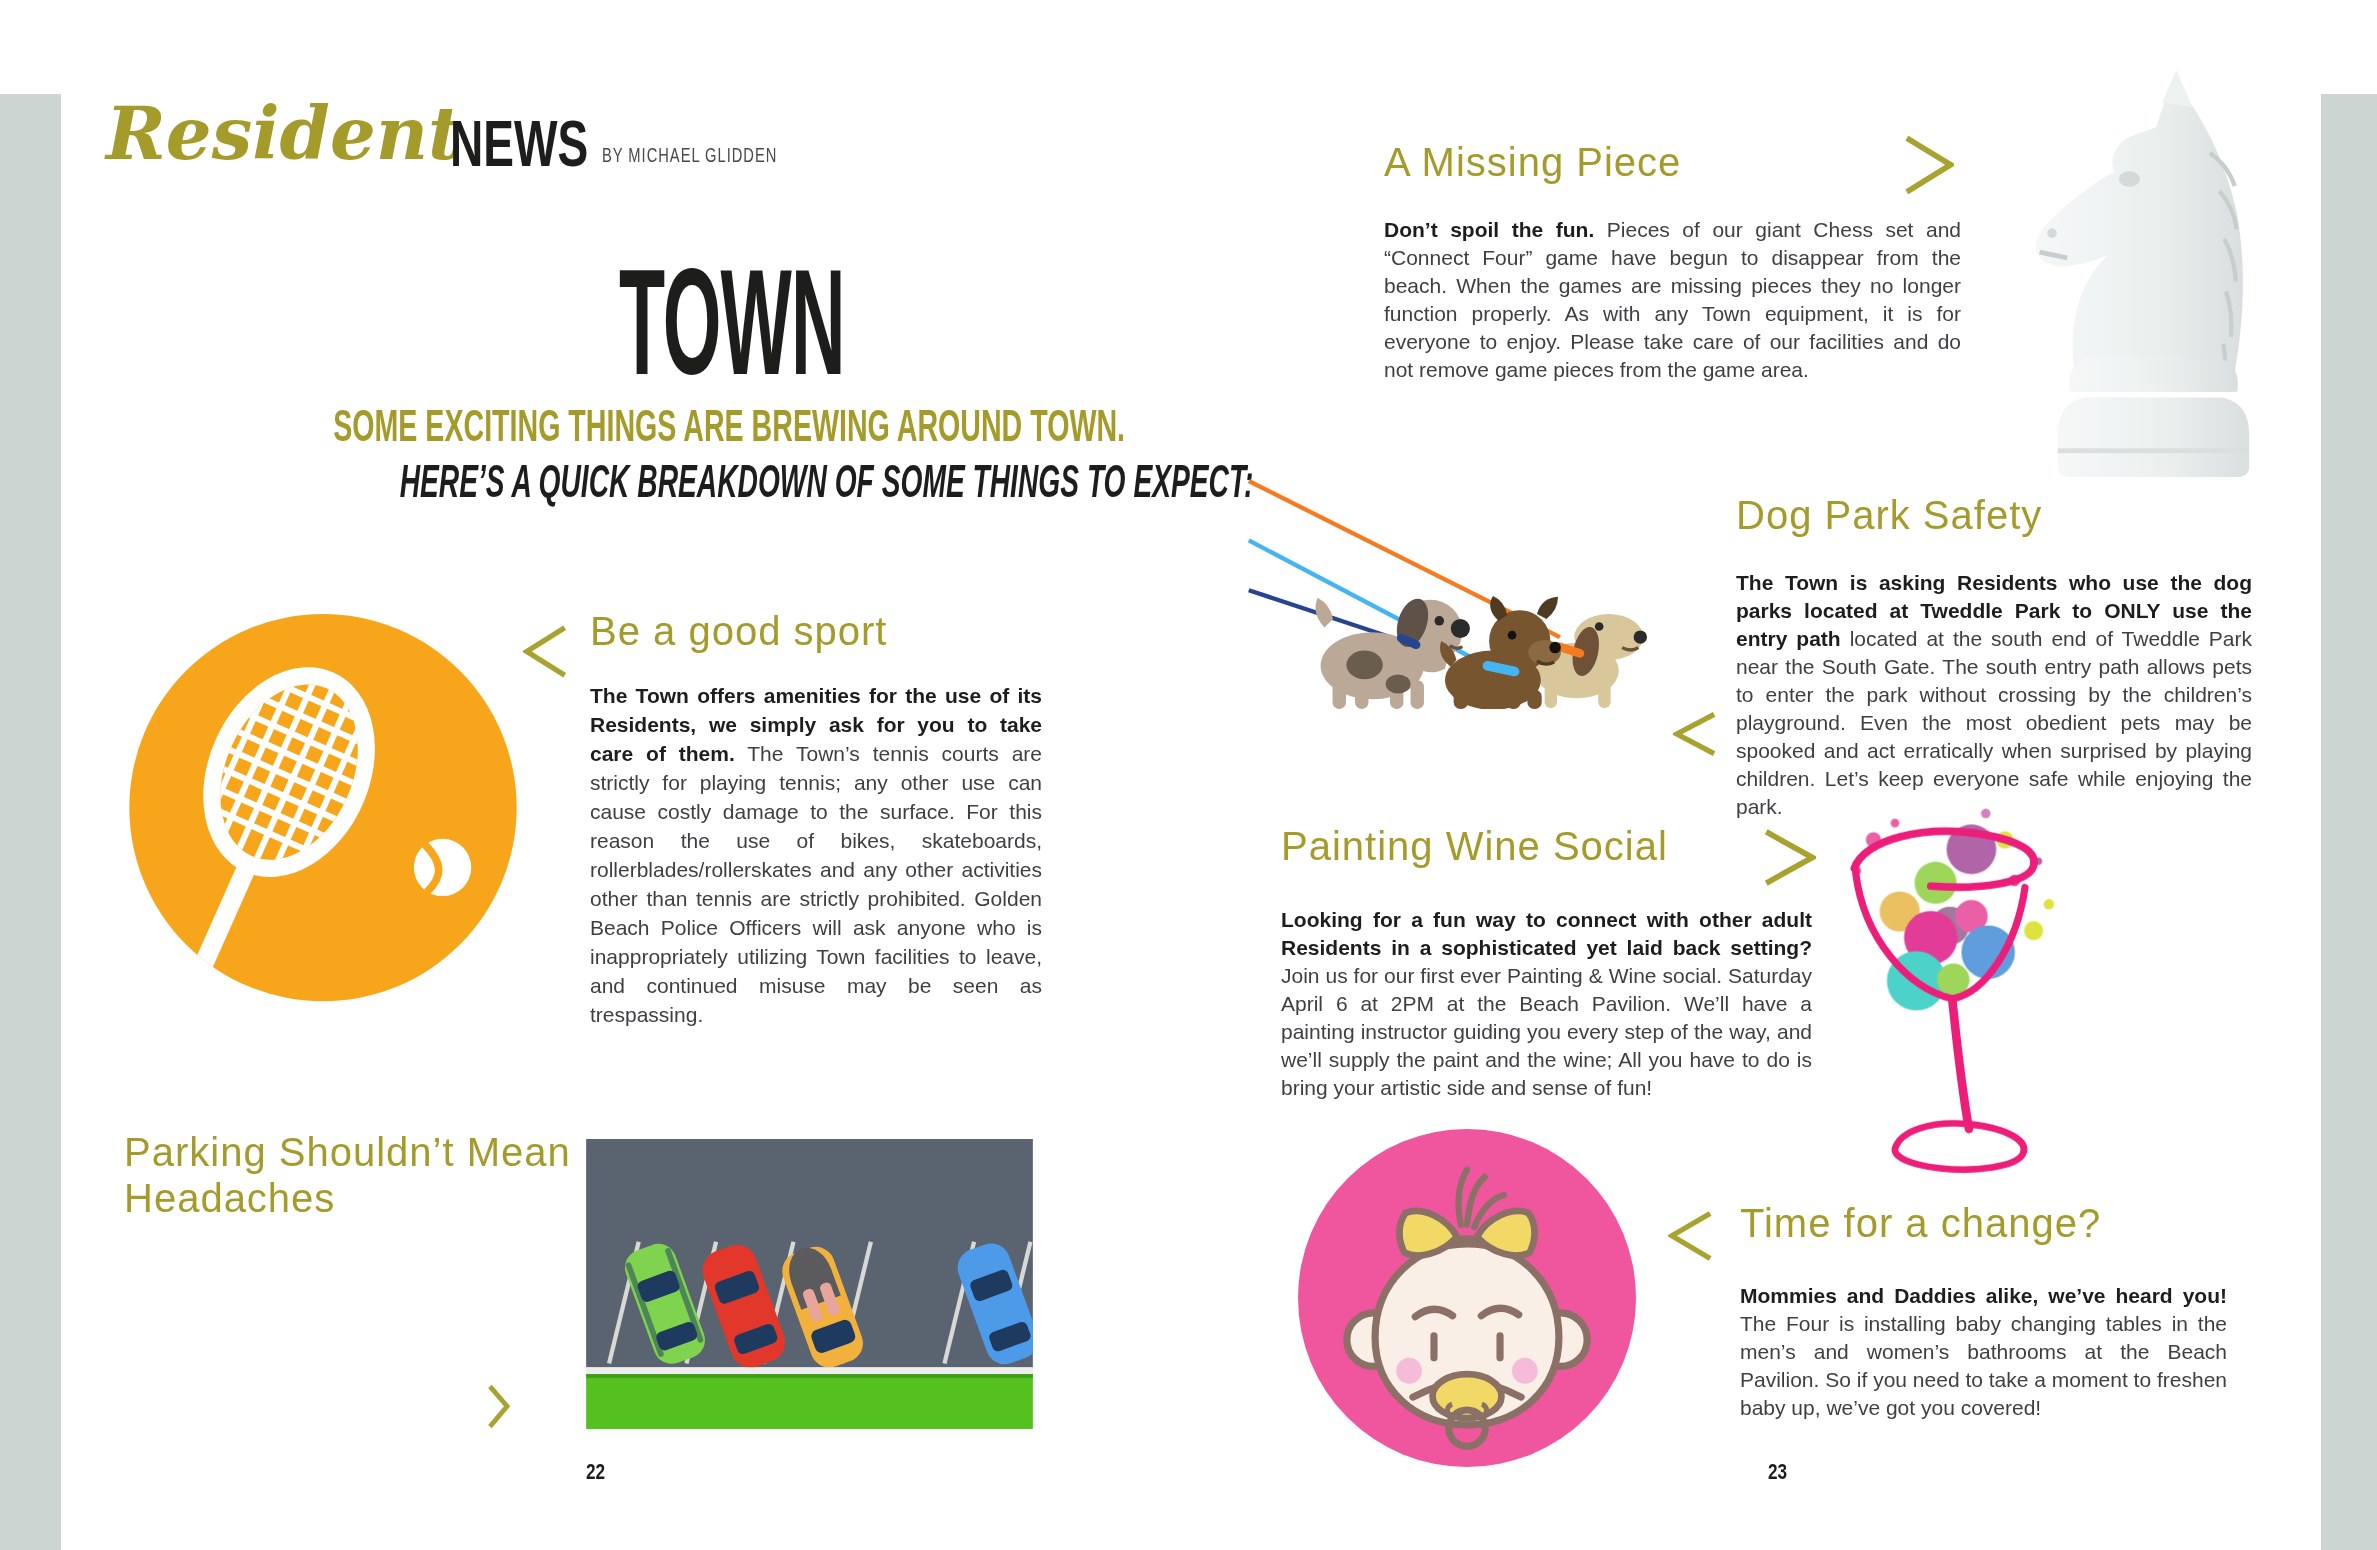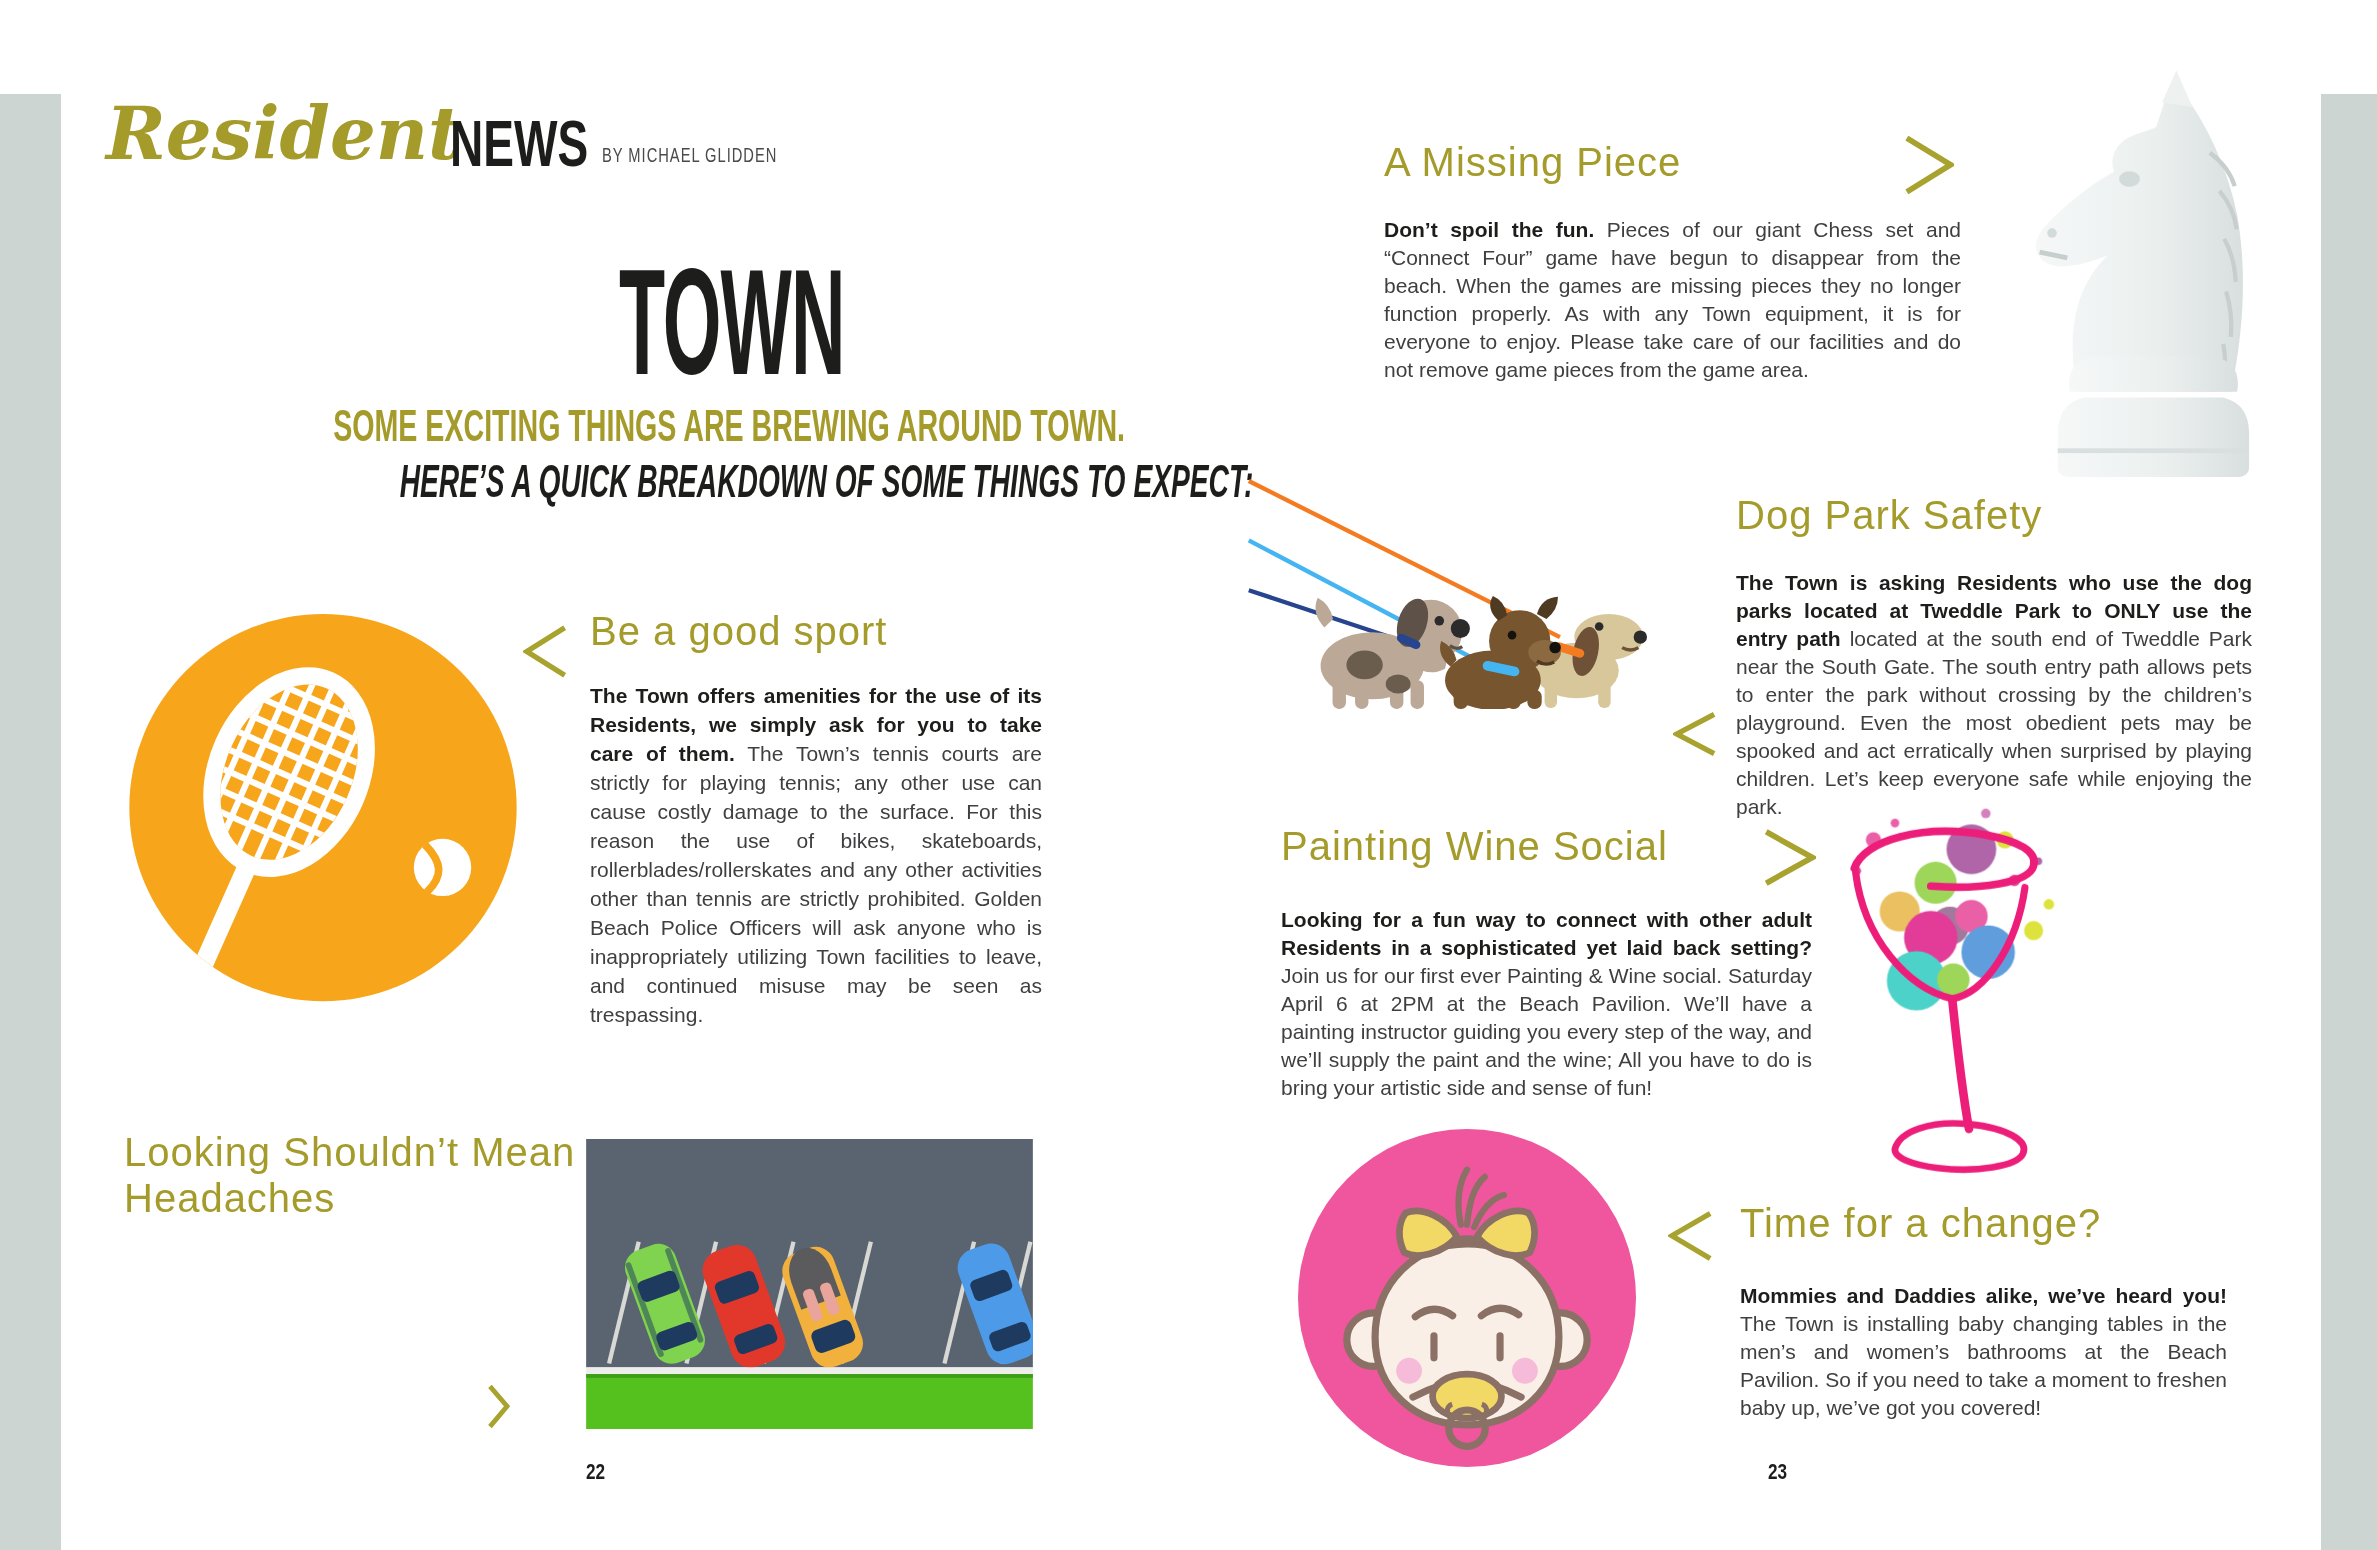--- a/index.html
+++ b/index.html
@@ -95,21 +95,21 @@
     <svg width="45" height="53" viewBox="0 0 95 110">
         <polyline points="88,5 8,55 88,105" fill="none" stroke="var(--olive-bright)" stroke-width="11"></polyline>
       </svg>
   </div>
   <div class="abs h-section" style="left:590px;top:610px;">Be a good sport</div>
   <div class="abs body-col" style="left:590px;top:681px;width:452px;">
     <span class="lead">The Town offers amenities for the use of its Residents, we simply ask for you to take care of them.</span>
     <span>The Town’s tennis courts are strictly for playing tennis; any other use can cause costly damage to the surface. For this reason the use of bikes, skateboards, rollerblades/rollerskates and any other activities other than tennis are strictly prohibited. Golden Beach Police Officers will ask anyone who is inappropriately utilizing Town facilities to leave, and continued misuse may be seen as trespassing.</span>
   </div>
 
-  <div class="abs h-section-wrap" style="left:124px;top:1129px;width:536px;">Looking Shouldn’t Mean Headaches</div>
+  <div class="abs h-section-wrap" style="left:124px;top:1129px;width:536px;">Parking Shouldn’t Mean Headaches</div>
   <div class="abs" style="left:487px;top:1384px;">
     <svg width="23" height="45" viewBox="0 0 48 95">
         <polyline points="6,5 42,47 6,90" fill="none" stroke="var(--olive-bright)" stroke-width="10"></polyline>
       </svg>
   </div>
 
   <div class="abs" style="left:586px;top:1139px;">
     <svg width="447" height="290" viewBox="0 0 935 607">
       <rect x="0" y="0" width="935" height="478" fill="#5A6470"></rect>
       <g stroke="#D8D8D4" stroke-width="9">
@@ -356,21 +356,21 @@
   </div>
 
   <div class="abs" style="left:1668px;top:1211px;">
     <svg width="45" height="50" viewBox="0 0 95 105">
         <polyline points="89,5 8,52 89,100" fill="none" stroke="var(--olive-bright)" stroke-width="11"></polyline>
       </svg>
   </div>
   <div class="abs h-section" style="left:1740px;top:1202px;">Time for a change?</div>
   <div class="abs body-col" style="left:1740px;top:1282px;width:487px;line-height:28px;">
     <span class="lead">Mommies and Daddies alike, we’ve heard you!</span>
-    <span>The Town is installing baby changing tables in the men’s and women’s bathrooms at the Beach Pavilion. So if you need to take a moment to freshen baby up, we’ve got you covered!</span>
+    <span>The Four is installing baby changing tables in the men’s and women’s bathrooms at the Beach Pavilion. So if you need to take a moment to freshen baby up, we’ve got you covered!</span>
   </div>
 
   <div class="abs pagenum" style="left:1768px;top:1459px;">
     <span class="cond" style="transform:scaleX(0.78);">23</span>
   </div>
 
 </div>
 
 
 </body></html>

